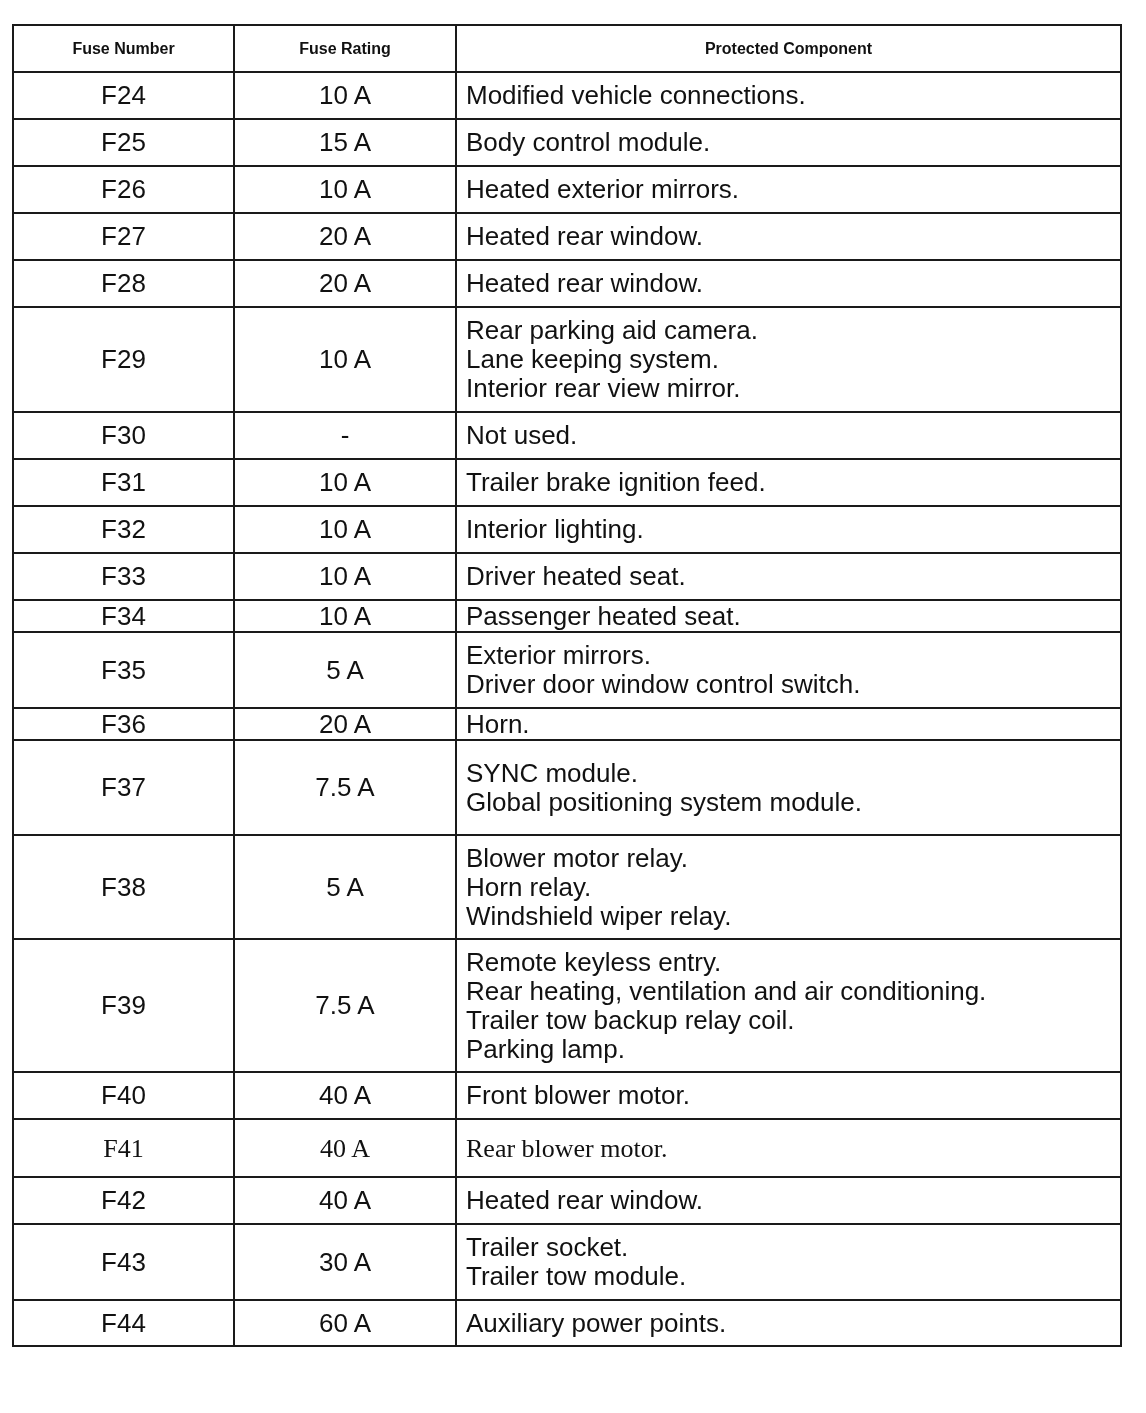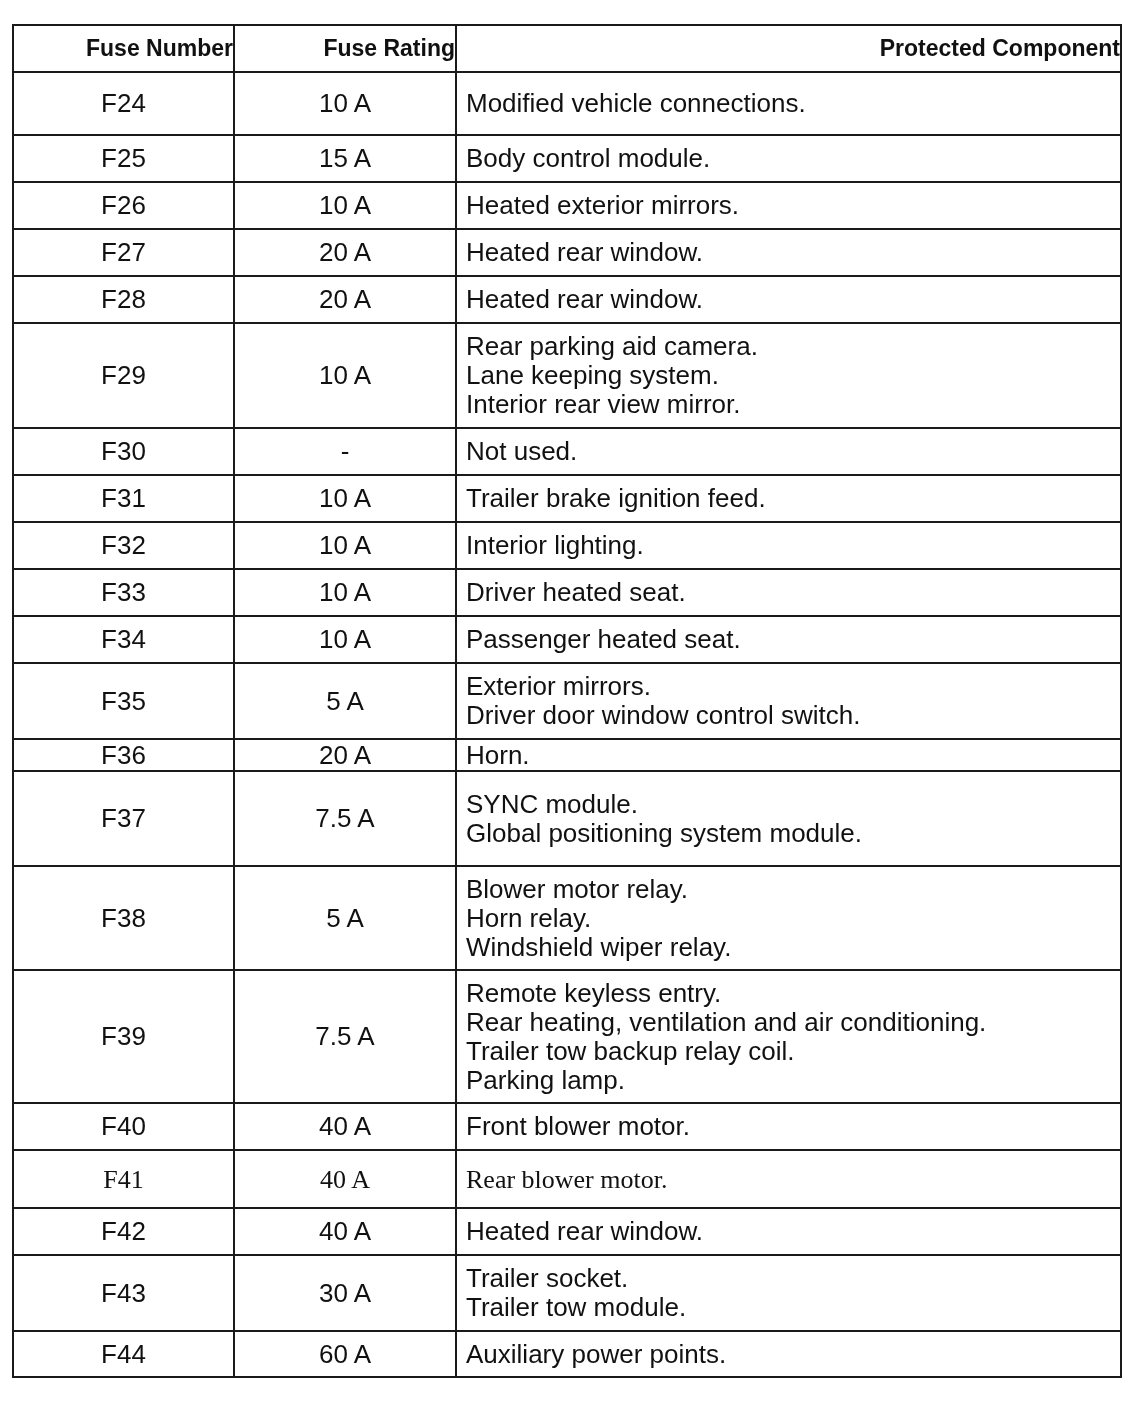--- a/index.html
+++ b/index.html
@@ -1,19 +1,19 @@
 <!DOCTYPE html>
 <html><head>
 <meta charset="utf-8">
 <style>
   html, body { margin:0; padding:0; background:#ffffff; }
   body { width:1146px; height:1413px; position:relative; font-family:"Liberation Sans", sans-serif; color:#111; }
   table { position:absolute; left:12px; top:24px; width:1108px; border-collapse:collapse; table-layout:fixed; }
   th, td { border:2px solid #1a1a1a; padding:0; font-size:26px; line-height:29px; }
-  th { height:45px; font-weight:bold; font-size:23px; text-align:right; }
+  th { height:45px; font-weight:bold; font-size:16px; text-align:center; }
   td.c { text-align:center; }
   td.d { text-align:left; padding-left:9px; }
   col.c1 { width:221px; } col.c2 { width:222px; } col.c3 { width:665px; }
   .line { display:block; }
 </style>
 </head>
 <body>
 
 <table>
   <colgroup>
@@ -22,21 +22,21 @@
       <col class="c3">
     </colgroup>
   <thead>
     <tr>
       <th>Fuse Number</th>
       <th>Fuse Rating</th>
       <th>Protected Component</th>
     </tr>
   </thead>
   <tbody id="tbody">
-      <tr style="height: 63px;">
+      <tr style="height: 47px;">
         <td class="c">F24</td>
         <td class="c">10 A</td>
         <td class="d">
           <span class="line">Modified vehicle connections.</span>
         </td>
       </tr>
       <tr style="height: 47px;">
         <td class="c">F25</td>
         <td class="c">15 A</td>
         <td class="d">
@@ -94,21 +94,21 @@
           <span class="line">Interior lighting.</span>
         </td>
       </tr>
       <tr style="height: 47px; padding-left: 38px;">
         <td class="c">F33</td>
         <td class="c">10 A</td>
         <td class="d">
           <span class="line">Driver heated seat.</span>
         </td>
       </tr>
-      <tr style="height: 47px;">
+      <tr style="height: 32px;">
         <td class="c">F34</td>
         <td class="c">10 A</td>
         <td class="d">
           <span class="line">Passenger heated seat.</span>
         </td>
       </tr>
       <tr style="height: 76px;">
         <td class="c">F35</td>
         <td class="c">5 A</td>
         <td class="d">

